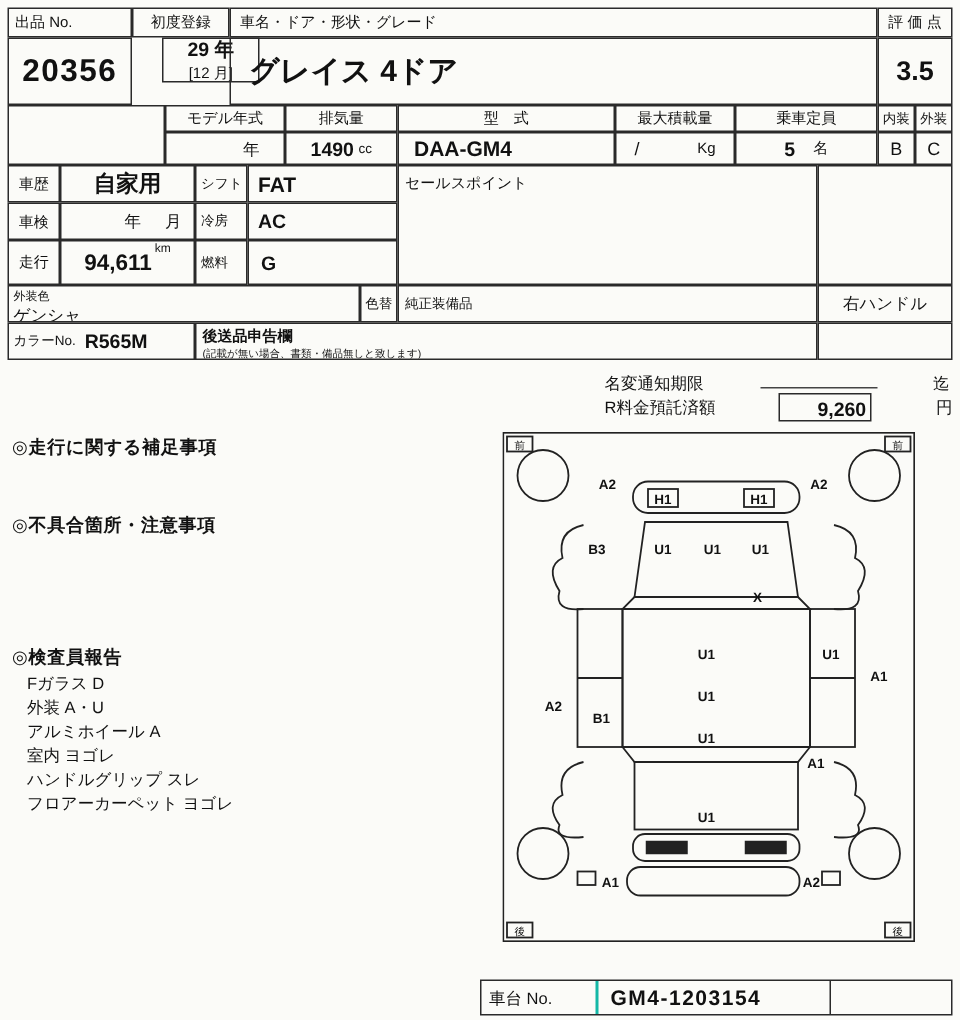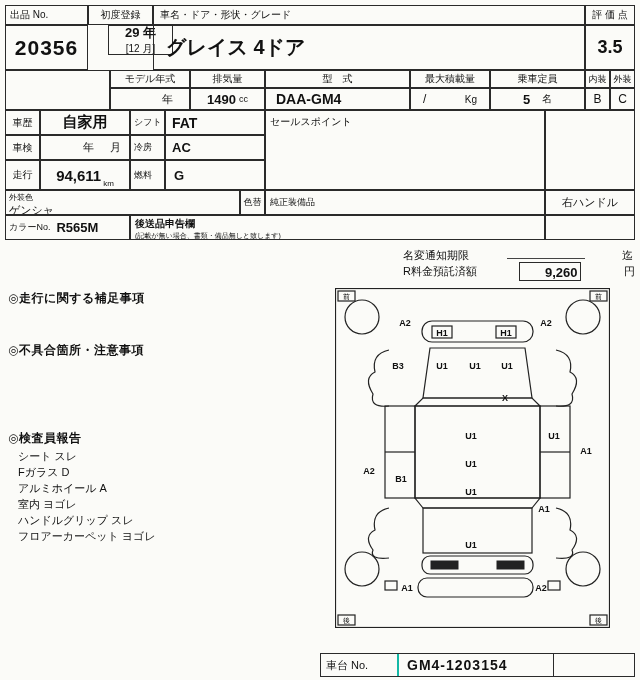--- a/index.html
+++ b/index.html
@@ -88,21 +88,21 @@
     <div class="c" style="left:35px;top:130px;width:90px;height:25px;justify-content:flex-end;gap:16px;padding-right:8px;font-size:11px;">
       <span>年</span>
       <span>月</span>
     </div>
     <div class="c" style="left:125px;top:130px;width:35px;height:25px;font-size:9px;padding-left:3px;">冷房</div>
     <div class="c big" style="left:160px;top:130px;width:100px;height:25px;font-size:13px;padding-left:6px;">AC</div>
 
     <div class="c lbl ctr" style="left:0;top:155px;width:35px;height:30px;">走行</div>
     <div class="c ctr" style="left:35px;top:155px;width:90px;height:30px;gap:2px;">
       <span style="font-size:15px;font-weight:700;">94,611</span>
-      <span style="font-size:8px;align-self:flex-end;padding-bottom:1px;">km</span>
+      <span style="font-size:8px;align-self:flex-end;padding-bottom:19px;">km</span>
     </div>
     <div class="c" style="left:125px;top:155px;width:35px;height:30px;font-size:9px;padding-left:3px;">燃料</div>
     <div class="c big" style="left:160px;top:155px;width:100px;height:30px;font-size:13px;padding-left:8px;">G</div>
 
     <div class="c col" style="left:0;top:185px;width:235px;height:25px;align-items:flex-start;padding:1px 3px;justify-content:flex-start;">
       <span style="font-size:8px;">外装色</span>
       <span style="font-size:11px;">ゲンシャ</span>
     </div>
     <div class="c ctr" style="left:235px;top:185px;width:25px;height:25px;font-size:9px;">色替</div>
     <div class="c" style="left:260px;top:185px;width:280px;height:25px;gap:8px;padding-left:4px;">
@@ -130,22 +130,22 @@
   <div class="abs" style="left:403px;top:262px;width:232px;display:flex;align-items:center;justify-content:space-between;">
     <span style="font-size:11px;">R料金預託済額</span>
     <span style="border:1px solid #2a2a2a;width:62px;height:19px;line-height:19px;text-align:right;padding-right:3px;font-size:13px;font-weight:700;box-sizing:border-box;">9,260</span>
     <span style="font-size:11px;">円</span>
   </div>
 
   <div class="abs note-title" style="left:8px;top:290px;">◎走行に関する補足事項</div>
   <div class="abs note-title" style="left:8px;top:342px;">◎不具合箇所・注意事項</div>
   <div class="abs note-title" style="left:8px;top:430px;">◎検査員報告</div>
   <div class="abs" style="left:18px;top:448px;">
-    <div class="report-item">シート スレ</div>
     <div class="report-item">Fガラス D</div>
+    <div class="report-item">外装 A・U</div>
     <div class="report-item">アルミホイール A</div>
     <div class="report-item">室内 ヨゴレ</div>
     <div class="report-item">ハンドルグリップ スレ</div>
     <div class="report-item">フロアーカーペット ヨゴレ</div>
   </div>
 
   <svg class="abs" style="left:335px;top:288px;" width="275" height="340" viewBox="0 0 275 340">
     <rect class="ln" x="0.5" y="0.5" width="274" height="339"></rect>
 
     <rect class="ln" x="3" y="3" width="17" height="10"></rect>

